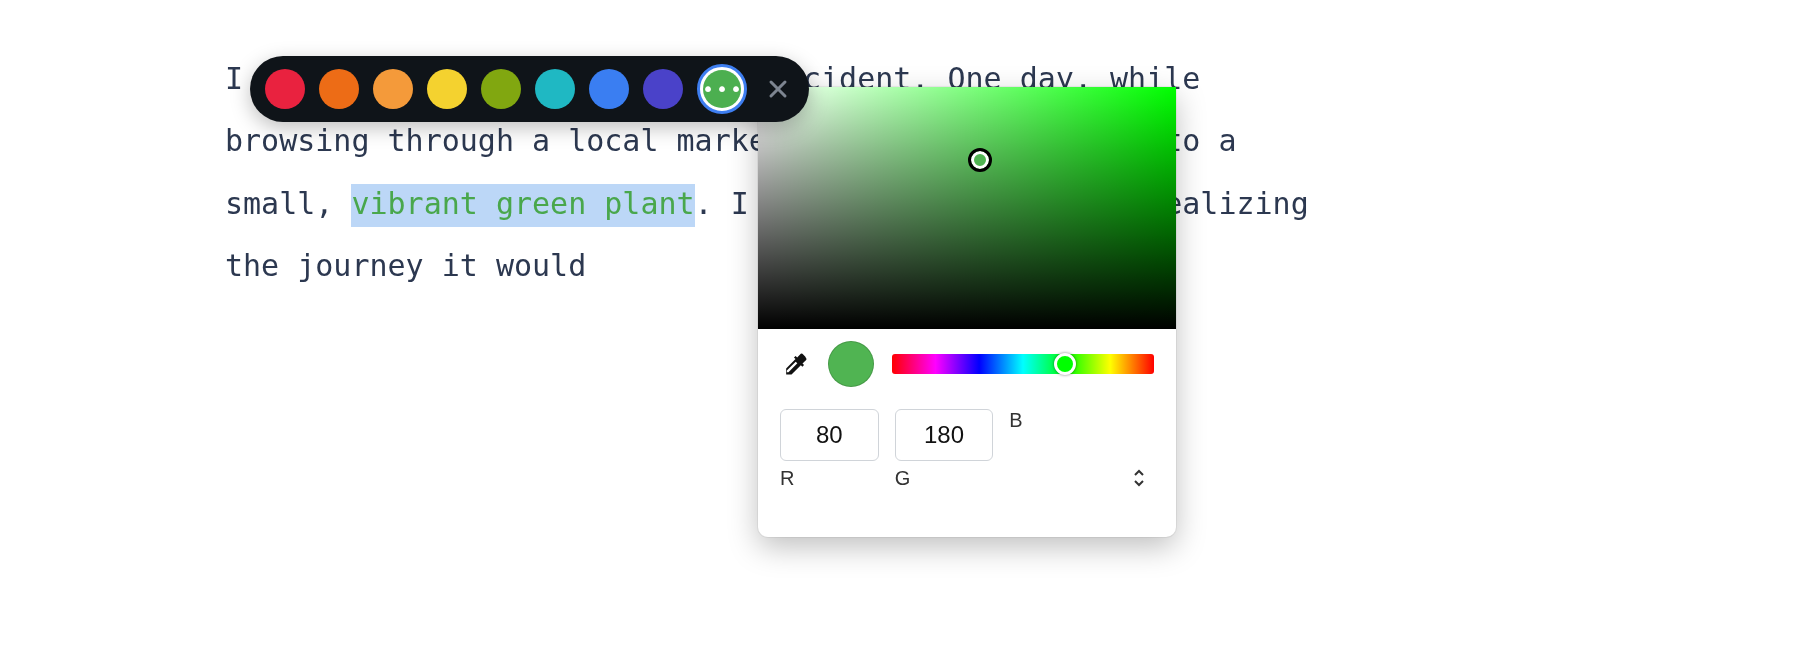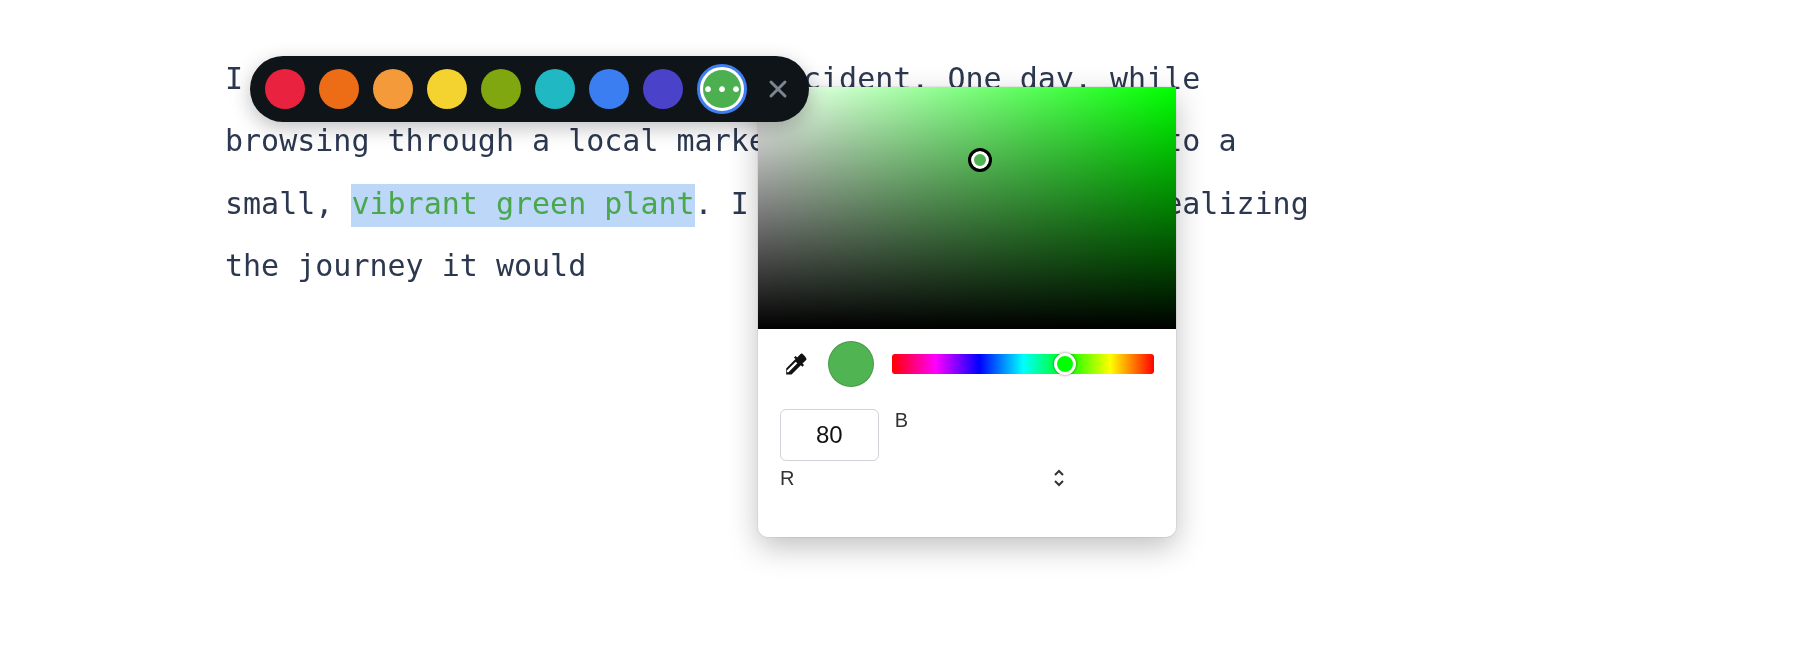--- a/index.html
+++ b/index.html
@@ -270,20 +270,24 @@
         <div class="hue-slider">
           <div class="hue-handle" style="left:66%"></div>
         </div>
       </div>
       <div class="row2">
         <div class="rgb-col">
           <input class="rgb-input" value="80" style="">
           <div class="rgb-label">R</div>
         </div>
         <div class="rgb-col">
+          <input class="rgb-input" value="180" style="">
+          <div class="rgb-label">G</div>
+        </div>
+        <div class="rgb-col">
           <div class="rgb-label">B</div>
         </div>
         <div class="mode-switch">
           <svg width="14" height="20" viewBox="0 0 14 20">
             <polyline points="3,7 7,3 11,7" fill="none" stroke="#333" stroke-width="2"></polyline>
             <polyline points="3,13 7,17 11,13" fill="none" stroke="#333" stroke-width="2"></polyline>
           </svg>
         </div>
       </div>
     </div>

